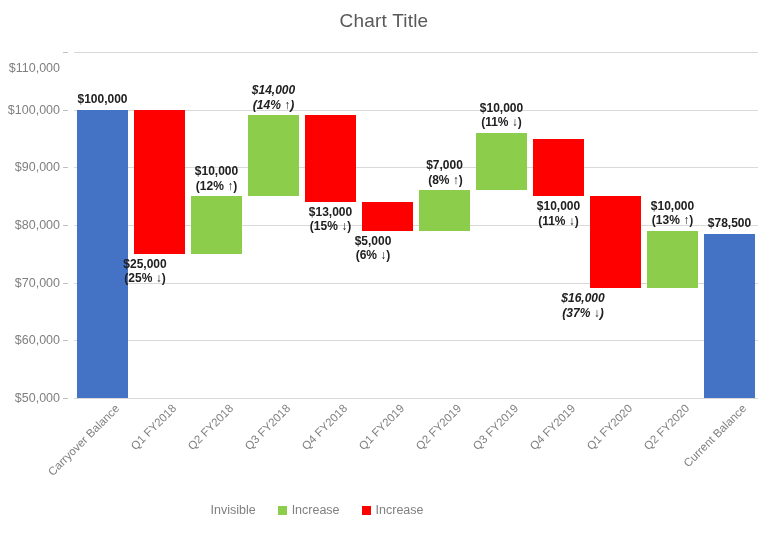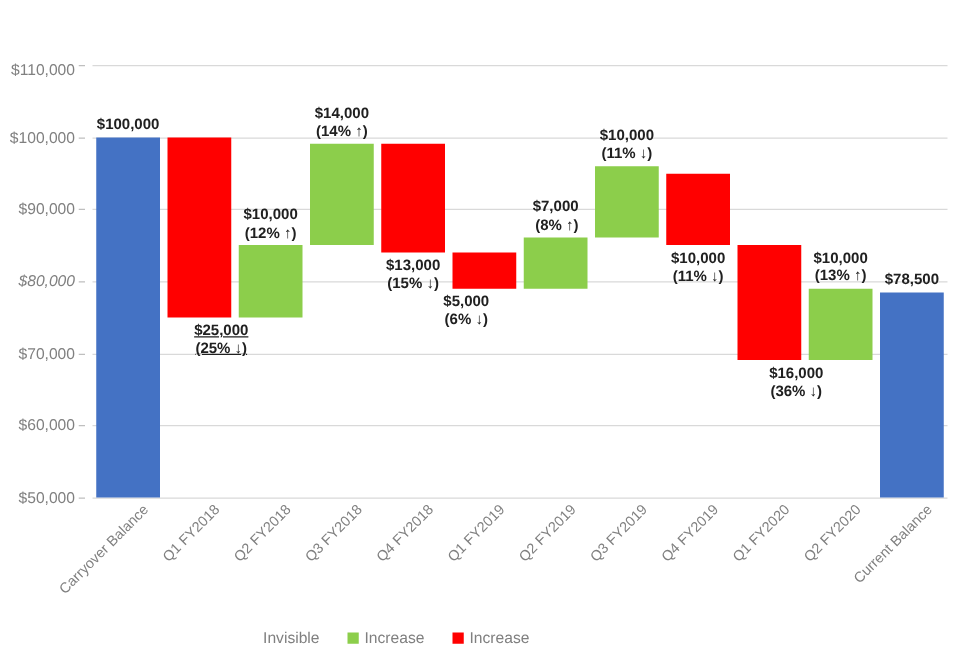--- a/index.html
+++ b/index.html
@@ -158,29 +158,30 @@
   }
   .legend-swatch.invisible-swatch {
     visibility: hidden;
   }
 </style>
 </head>
 <body>
 
 <div id="chart-root">
 
+  <div class="chart-title">Chart Title</div>
 
   <div class="y-axis" id="y-axis">
-      <div class="y-tick" style="top: 4px;">$110,000</div>
+      <div class="y-tick" style="top: 16px;">$110,000</div>
       <div class="y-tickmark" style="top: 0px;"></div>
       <div class="y-tick" style="top: 57.6667px;">$100,000</div>
       <div class="y-tickmark" style="top: 57.6667px;"></div>
       <div class="y-tick" style="top: 115.333px;">$90,000</div>
       <div class="y-tickmark" style="top: 115.333px;"></div>
-      <div class="y-tick" style="top: 173px; font-style: italic;">$80,000</div>
+      <div class="y-tick" style="top: 173px;">$80,000</div>
       <div class="y-tickmark" style="top: 173px;"></div>
       <div class="y-tick" style="top: 230.667px;">$70,000</div>
       <div class="y-tickmark" style="top: 230.667px;"></div>
       <div class="y-tick" style="top: 288.333px;">$60,000</div>
       <div class="y-tickmark" style="top: 288.333px;"></div>
       <div class="y-tick" style="top: 346px;">$50,000</div>
       <div class="y-tickmark" style="top: 346px;"></div>
     </div>
 
   <div class="plot-area">
@@ -202,29 +203,29 @@
         <div class="bar" title="Q1 FY2019" style="left: 288.42px; top: 149.933px; width: 50.16px; height: 28.8333px; background: rgb(255, 0, 0);"></div>
         <div class="bar" title="Q2 FY2019" style="left: 345.42px; top: 138.4px; width: 50.16px; height: 40.3667px; background: rgb(140, 206, 75);"></div>
         <div class="bar" title="Q3 FY2019" style="left: 402.42px; top: 80.7333px; width: 50.16px; height: 57.6667px; background: rgb(140, 206, 75);"></div>
         <div class="bar" title="Q4 FY2019" style="left: 459.42px; top: 86.5px; width: 50.16px; height: 57.6667px; background: rgb(255, 0, 0);"></div>
         <div class="bar" title="Q1 FY2020" style="left: 516.42px; top: 144.167px; width: 50.16px; height: 92.2667px; background: rgb(255, 0, 0);"></div>
         <div class="bar" title="Q2 FY2020" style="left: 573.42px; top: 178.767px; width: 50.16px; height: 57.6667px; background: rgb(140, 206, 75);"></div>
         <div class="bar" title="Current Balance" style="left: 630.42px; top: 181.65px; width: 50.16px; height: 164.35px; background: rgb(68, 114, 196);"></div>
       </div>
     <div class="bars-layer" id="labels-layer">
         <div class="data-label" style="left: 28.5px; top: 40.1667px;"><span>$100,000</span></div>
-        <div class="data-label" style="left: 103px; top: 204.833px; text-decoration: underline;"><span>$25,000</span><span class="lbl-line2">(25% ↓)</span></div>
+        <div class="data-label" style="left: 71px; top: 204.833px;"><span>$25,000</span><span class="lbl-line2">(25% ↓)</span></div>
         <div class="data-label" style="left: 142.5px; top: 112.167px;"><span>$10,000</span><span class="lbl-line2">(12% ↑)</span></div>
-        <div class="data-label" style="left: 199.5px; top: 31.4333px;"><span>$14,000</span><span class="lbl-line2">(14% ↑)</span></div>
+        <div class="data-label" style="left: 199.5px; top: 31.4333px; font-style: italic;"><span>$14,000</span><span class="lbl-line2">(14% ↑)</span></div>
         <div class="data-label" style="left: 256.5px; top: 152.933px;"><span>$13,000</span><span class="lbl-line2">(15% ↓)</span></div>
         <div class="data-label" style="left: 299px; top: 181.767px;"><span>$5,000</span><span class="lbl-line2">(6% ↓)</span></div>
         <div class="data-label" style="left: 370.5px; top: 106.4px; text-align: right;"><span>$7,000</span><span class="lbl-line2">(8% ↑)</span></div>
         <div class="data-label" style="left: 427.5px; top: 48.7333px;"><span>$10,000</span><span class="lbl-line2">(11% ↓)</span></div>
         <div class="data-label" style="left: 484.5px; top: 147.167px;"><span>$10,000</span><span class="lbl-line2">(11% ↓)</span></div>
-        <div class="data-label" style="left: 563px; top: 239.433px;"><span>$16,000</span><span class="lbl-line2">(36% ↓)</span></div>
+        <div class="data-label" style="left: 509px; top: 239.433px; font-style: italic;"><span>$16,000</span><span class="lbl-line2">(37% ↓)</span></div>
         <div class="data-label" style="left: 598.5px; top: 146.767px;"><span>$10,000</span><span class="lbl-line2">(13% ↑)</span></div>
         <div class="data-label" style="left: 655.5px; top: 164.15px;"><span>$78,500</span></div>
       </div>
   </div>
 
   <div class="x-axis" id="x-axis">
       <div class="x-tick" style="left: 0px; width: 200px; margin-left: -161.5px;">Carryover Balance</div>
       <div class="x-tick" style="left: 0px; width: 200px; margin-left: -104.5px;">Q1 FY2018</div>
       <div class="x-tick" style="left: 0px; width: 200px; margin-left: -47.5px;">Q2 FY2018</div>
       <div class="x-tick" style="left: 0px; width: 200px; margin-left: 9.5px;">Q3 FY2018</div>

